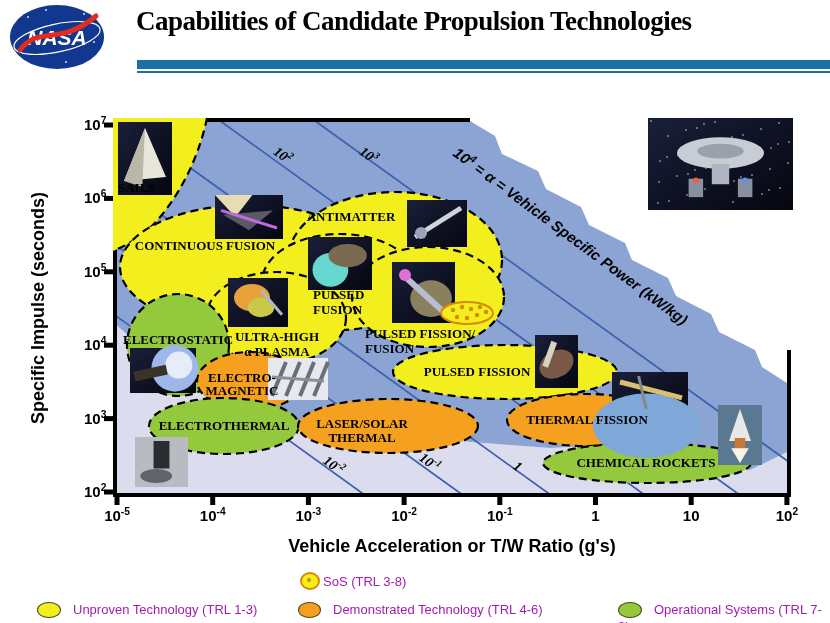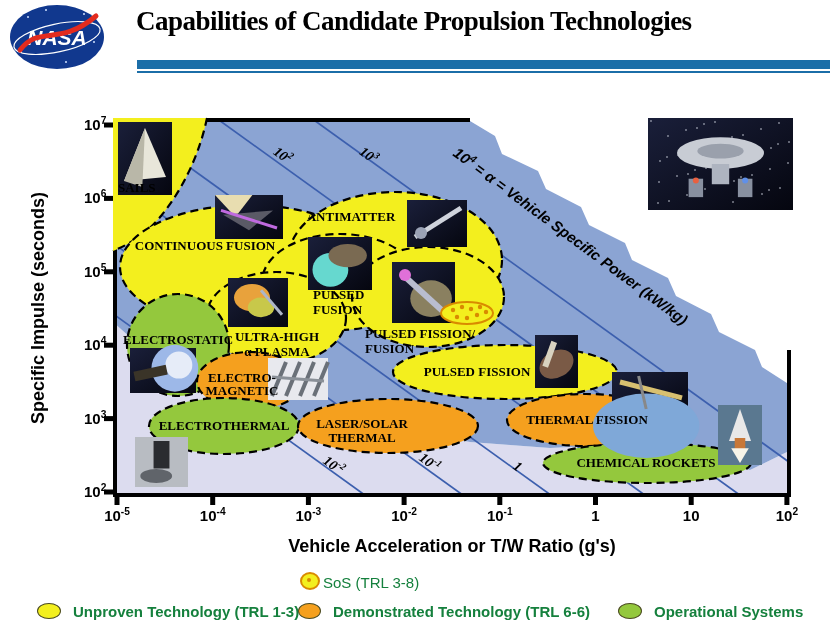--- a/index.html
+++ b/index.html
@@ -4,23 +4,23 @@
 <style>
   html,body{margin:0;padding:0;background:#ffffff;width:830px;height:623px;overflow:hidden;
     font-family:"Liberation Sans",sans-serif;}
   .page{position:relative;width:830px;height:623px;background:#fff;}
   .logo{position:absolute;left:6px;top:2px;width:102px;height:70px;}
   .title{position:absolute;left:136px;top:6px;width:694px;margin:0;font-size:27px;font-weight:bold;
     color:#000;font-family:Liberation Serif, serif;letter-spacing:-0.5px;}
   .bar1{position:absolute;left:137px;top:60px;width:693px;height:9px;background:#1b6ea8;}
   .bar2{position:absolute;left:137px;top:71px;width:693px;height:2px;background:#1b6ea8;}
   #chart{position:absolute;left:0;top:95px;width:830px;height:470px;}
-  .legend-row{position:absolute;font-size:15px;color:#15803d;}
+  .legend-row{position:absolute;font-size:13px;color:#a21caf;}
   .sw{display:inline-block;border:1.5px solid #4a4a20;border-radius:50%;vertical-align:middle;}
-  .leg-label{vertical-align:middle;margin-left:12px;font-weight:bold;}
+  .leg-label{vertical-align:middle;margin-left:12px;}
   .sos-sym{position:absolute;left:300px;top:572px;width:16px;height:14px;border:2px solid #d98a00;
     border-radius:50%;background:#f3ef1e;}
   .sos-dot{position:absolute;left:5px;top:4px;width:4px;height:4px;border-radius:50%;background:#d98a00;}
 </style>
 </head>
 <body>
 
 <div class="page">
   <div class="logo">
     <svg width="102" height="70" viewBox="0 0 102 70">
@@ -272,18 +272,18 @@
 
   <div class="sos-sym">
       <span class="sos-dot"></span>
     </div>
   <div class="legend-row" style="left:323px;top:574px;">SoS (TRL 3-8)</div>
 
   <div class="legend-row" style="left:37px;top:601px;">
     <span class="sw" style="width: 22px; height: 14px; background: rgb(243, 239, 30);"></span><span class="leg-label">Unproven Technology (TRL 1-3)</span>
   </div>
   <div class="legend-row" style="left:298px;top:601px;">
-    <span class="sw" style="width: 21px; height: 14px; background: rgb(245, 160, 30);"></span><span class="leg-label">Demonstrated Technology (TRL 6-6)</span>
+    <span class="sw" style="width: 21px; height: 14px; background: rgb(245, 160, 30);"></span><span class="leg-label">Demonstrated Technology (TRL 4-6)</span>
   </div>
   <div class="legend-row" style="left:618px;top:601px;">
     <span class="sw" style="width: 22px; height: 14px; background: rgb(148, 200, 61);"></span><span class="leg-label">Operational Systems (TRL 7-9)</span>
   </div>
 </div>
 
 </body></html>

